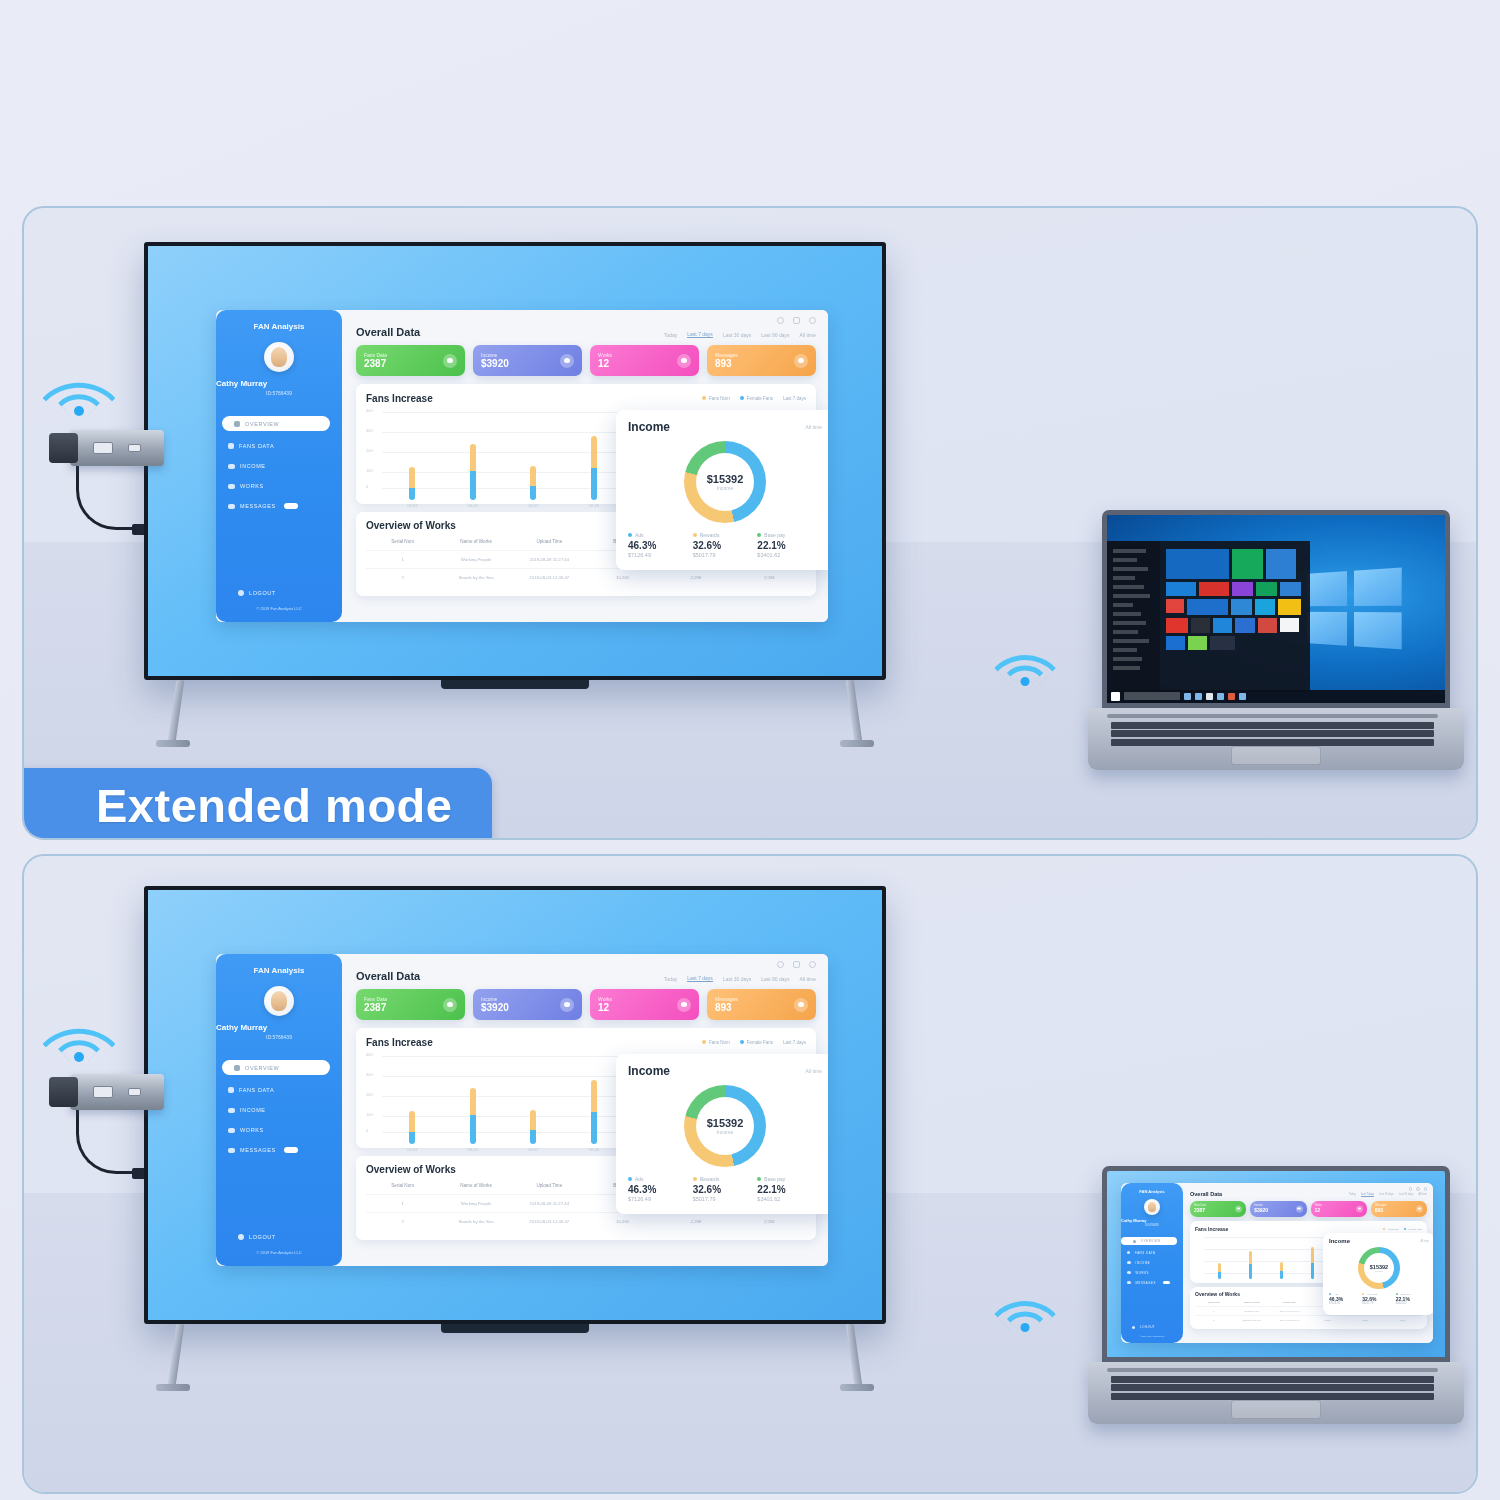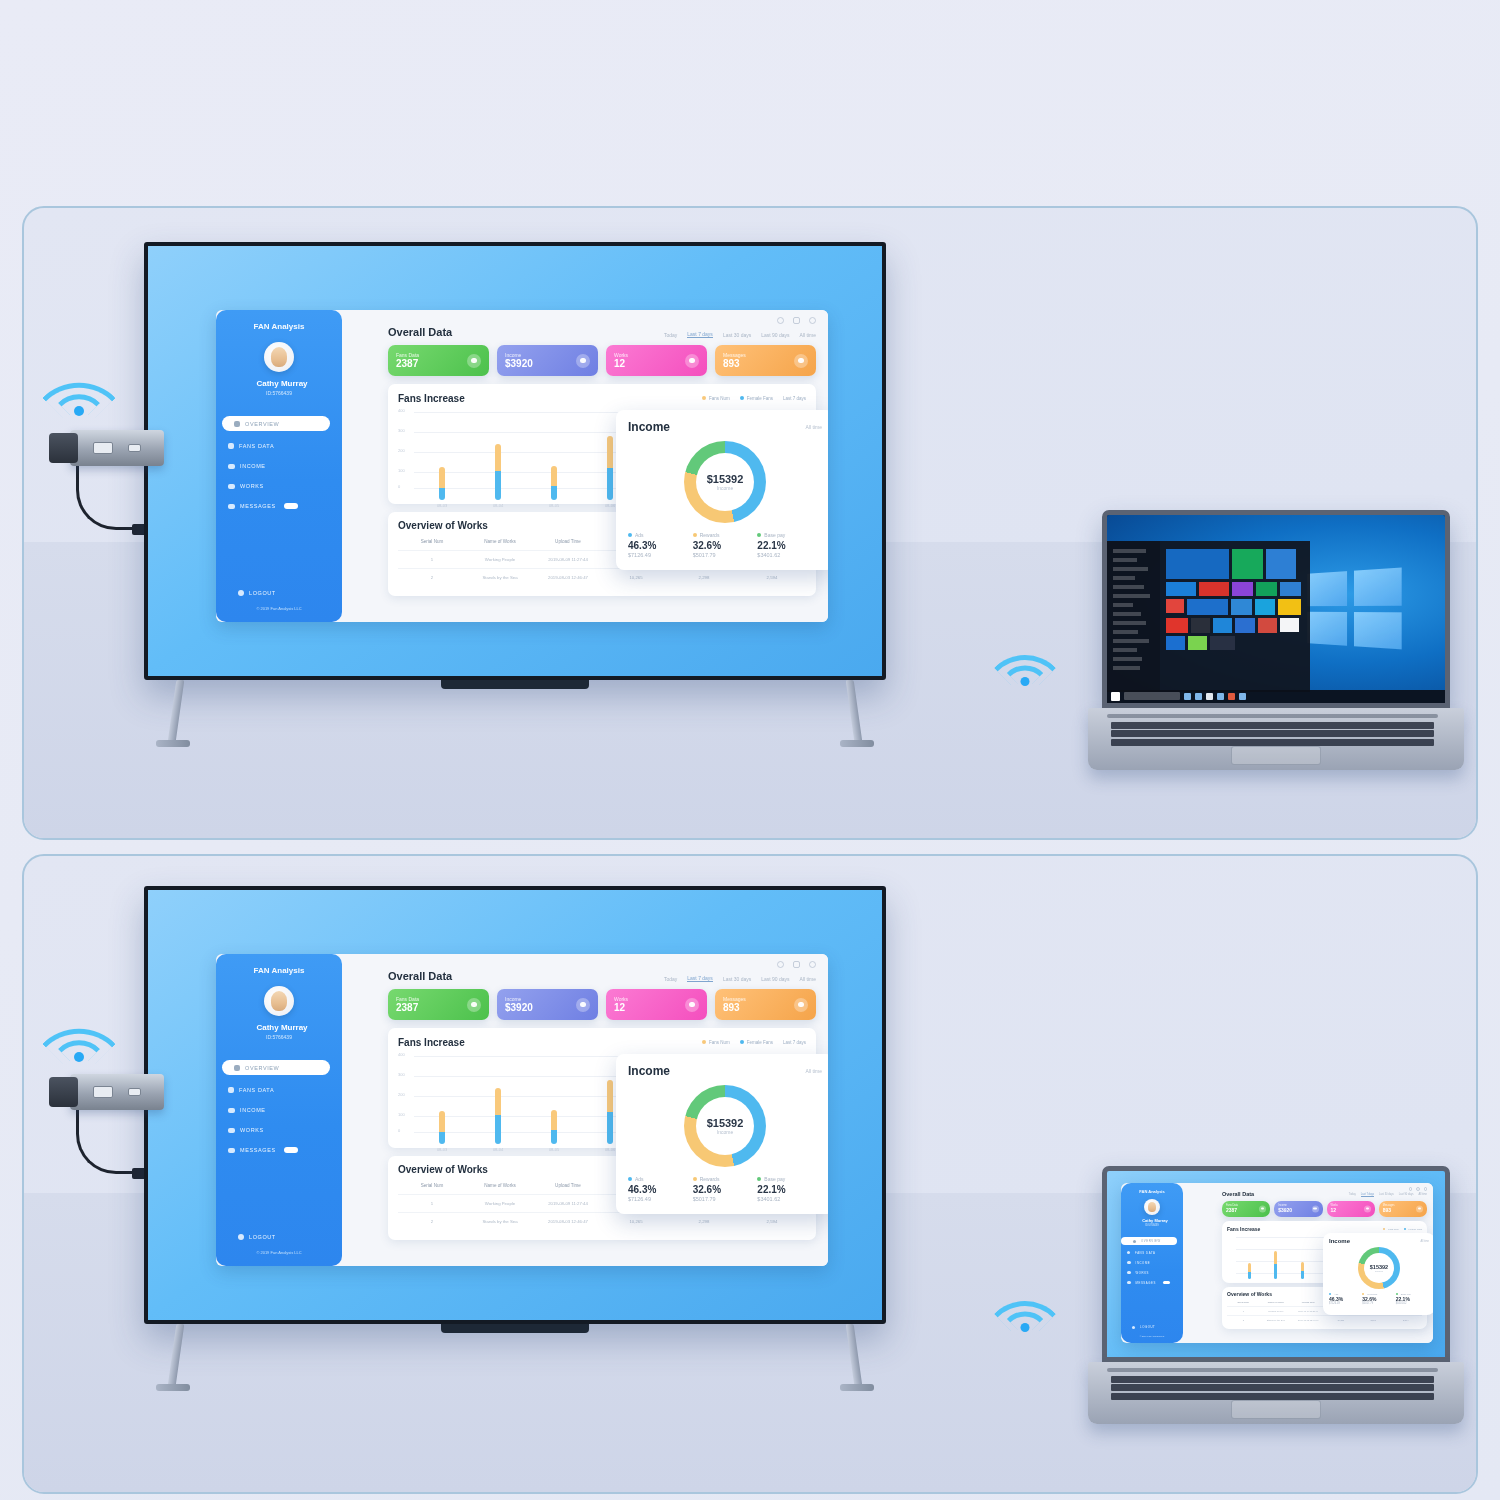--- a/index.html
+++ b/index.html
@@ -80,33 +80,33 @@
   .avatar {
     border-radius:50%; background:radial-gradient(circle at 40% 35%,#fff 0%,#f1f3f7 70%);
     margin:0 auto; position:relative; box-shadow:0 2px 6px rgba(0,0,0,.15);
     overflow:hidden;
   }
   .avatar::after{
     content:""; position:absolute; left:22%; top:18%; width:56%; height:64%;
     border-radius:50% 50% 44% 44%;
     background:linear-gradient(180deg,#f3d7b4 0%,#e8bf92 60%,#d9ab7d 100%);
   }
-  .uname { text-align:center; font-weight:bold; color:#fff;padding-left:6px; }
+  .uname { font-weight:bold; color:#fff; }
   .uid   { text-align:center; color:#e3f1ff; opacity:.9; }
   .nav-item{ display:flex; align-items:center; gap:5px; color:#eaf4ff;
              letter-spacing:.6px; position:relative; }
   .nav-item.active{
     background:#fff; color:#8fa3b8; border-radius:40px;
     margin-left:-6px; padding-left:12px;
   }
   .nav-ic{ background:currentColor; opacity:.9; border-radius:2px; flex-shrink:0; }
   .badge{ background:#fff; border-radius:30px; display:inline-block; }
   .copyright{ position:absolute; left:0; right:0; text-align:center; color:#d7ecff; opacity:.85; }
 
-  .dash-main{ flex:1; position:relative; background:#f4f6fa;margin-left:32px; }
+  .dash-main{ flex:1; position:relative; background:#f4f6fa; }
   .topbar{ display:flex; justify-content:flex-end; align-items:center; gap:9px; }
   .tb-ic{ border:1px solid #b9c3d2; border-radius:2px; opacity:.8; }
   .sec-title{ font-weight:bold; color:#23303f; }
   .filters{ display:flex; gap:10px; align-items:center; }
   .filters span{ color:#aab6c6; white-space:nowrap; }
   .filters span.active{ color:#7fa5cf; border-bottom:1px solid #7fa5cf; }
 
   .cards{ display:flex; gap:8px; }
   .card{ border-radius:7px; position:relative; display:flex; flex-direction:column;
          justify-content:center; padding-left:8px; color:#fff; flex:1;
@@ -526,20 +526,23 @@
     </div>
     <div class="lt-base" style="left:-14px;top:198px;width:376px;height:62px;">
       <div class="lt-track" style="left:38%;top:62%;width:24%;height:30%;"></div>
       <div class="lt-key" style="left:5%;top:10%;width:88%;height:4px;border-radius:2px;background:rgba(30,40,60,.35);"></div>
       <div class="lt-key" style="left:6%;top:22%;width:86%;height:7px;"></div>
       <div class="lt-key" style="left:6%;top:36%;width:86%;height:7px;"></div>
       <div class="lt-key" style="left:6%;top:50%;width:86%;height:7px;"></div>
     </div>
   </div>
 
+  <div class="mode-ribbon" id="ribbon-extended">
+    <span>Extended mode</span>
+  </div>
 </div>
 
 <div class="panel" id="panel-copy">
   <div class="panel-floor"></div>
 
   <div class="wifi" style="left:22px;top:158px;width:66px;height:48px;">
     <i style="width:52px;height:52px;margin-left:-26px;top:4px;"></i>
     <i style="width:30px;height:30px;margin-left:-15px;top:20px;"></i>
     <div class="dotw"></div>
   </div>

